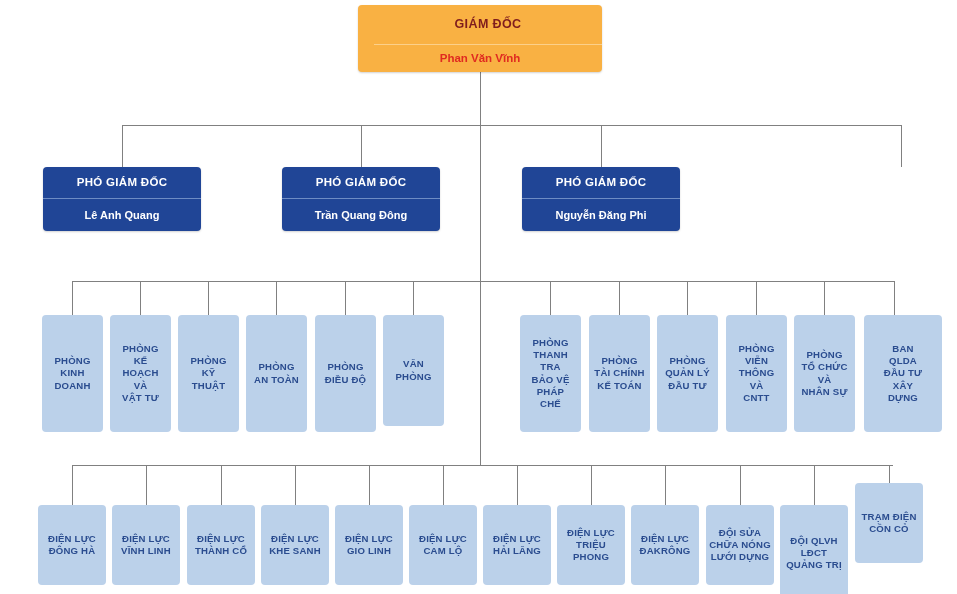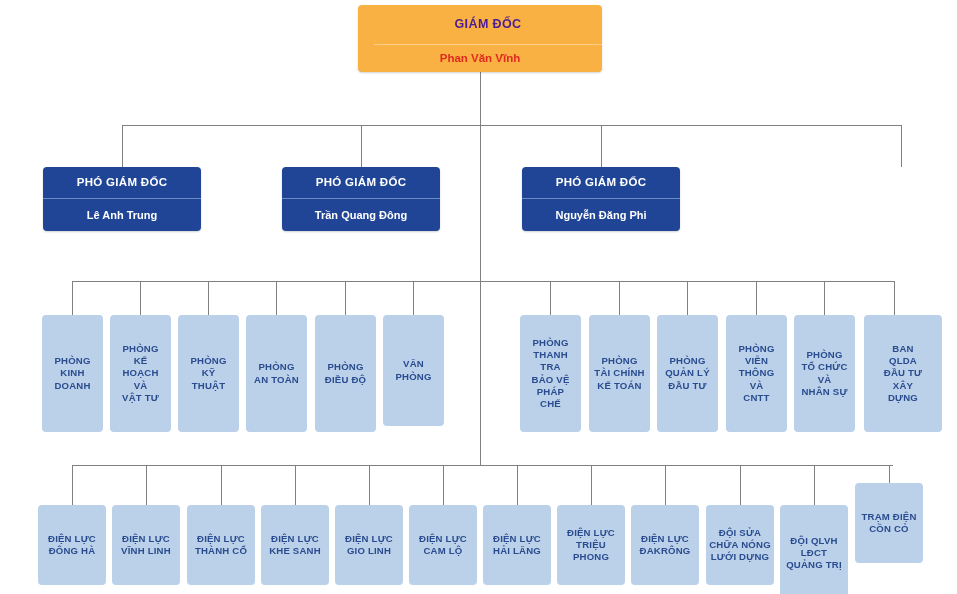--- a/index.html
+++ b/index.html
@@ -34,21 +34,21 @@
     line-height:1.15;
   }
 
   
   .n-director{
     background:#F9B143;
     box-shadow:0 1px 2px rgba(0,0,0,.18);
   }
   .n-director .title{
     flex:0 0 40px;
-    color:#4c1d95;
+    color:#7f1d1d;
     font-weight:bold;
     font-size:12.5px;
     letter-spacing:.4px;
     border-bottom:1px solid #FCD08A;
     margin-left:16px;
   }
   .n-director .person{
     flex:1 1 auto;
     color:#E02B20;
     font-weight:bold;
@@ -140,21 +140,21 @@
   <div class="vline" style="left:814px;top:465px;height:40px;"></div>
   <div class="vline" style="left:889px;top:465px;height:40px;"></div>
 
   <div class="node n-director" style="left:358px;top:5px;width:244px;height:67px;">
     <div class="title">GIÁM ĐỐC</div>
     <div class="person">Phan Văn Vĩnh</div>
   </div>
 
   <div class="node n-deputy" style="left:43px;top:167px;width:158px;height:64px;">
     <div class="title">PHÓ GIÁM ĐỐC</div>
-    <div class="person">Lê Anh Trung</div>
+    <div class="person">Lê Anh Quang</div>
   </div>
   <div class="node n-deputy" style="left:282px;top:167px;width:158px;height:64px;">
     <div class="title">PHÓ GIÁM ĐỐC</div>
     <div class="person">Trần Quang Đông</div>
   </div>
   <div class="node n-deputy" style="left:522px;top:167px;width:158px;height:64px;">
     <div class="title">PHÓ GIÁM ĐỐC</div>
     <div class="person">Nguyễn Đăng Phi</div>
   </div>
 

